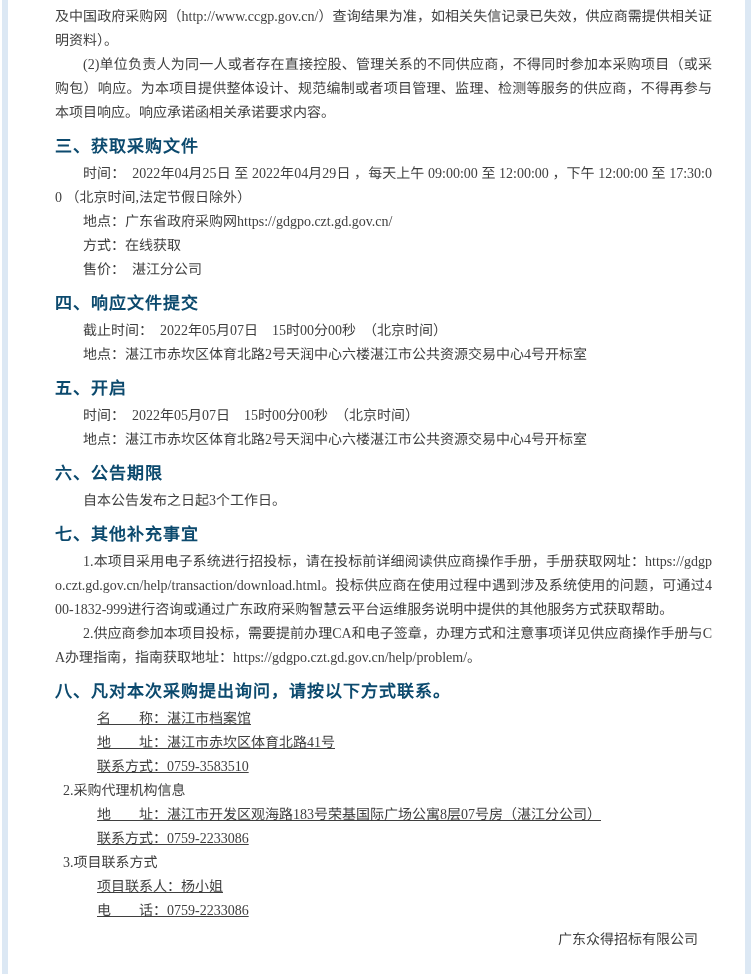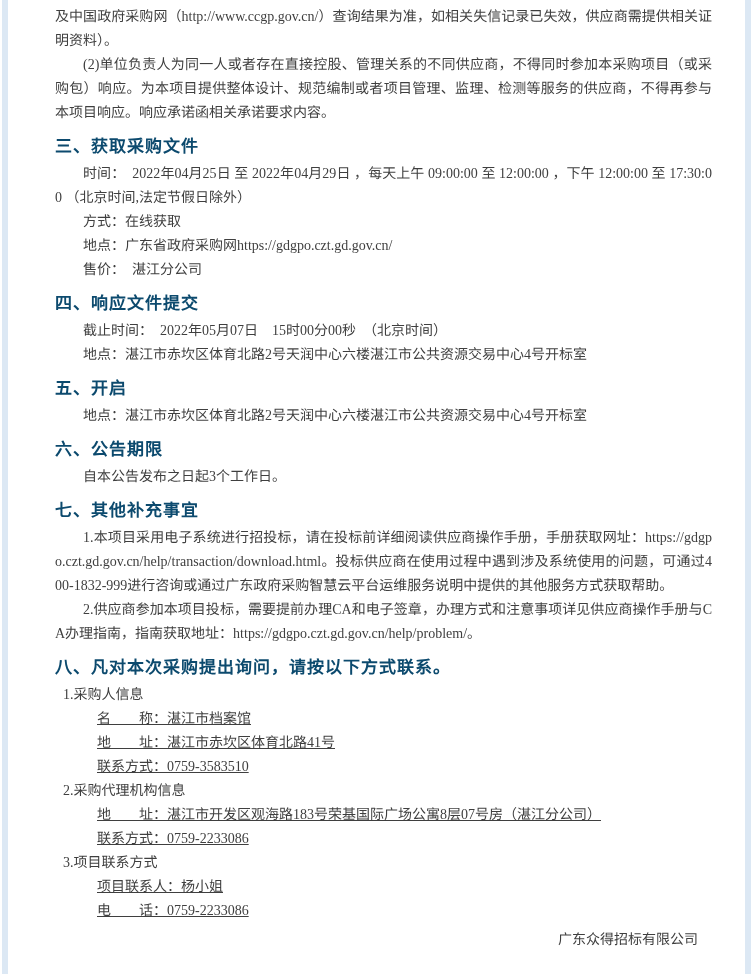--- a/index.html
+++ b/index.html
@@ -53,41 +53,41 @@
   <div class="edge-strip left"></div>
   <div class="edge-strip right"></div>
 
   <div class="content">
 
     <p class="para">及中国政府采购网（http://www.ccgp.gov.cn/）查询结果为准，如相关失信记录已失效，供应商需提供相关证明资料）。</p>
     <p class="para ind">(2)单位负责人为同一人或者存在直接控股、管理关系的不同供应商，不得同时参加本采购项目（或采购包）响应。为本项目提供整体设计、规范编制或者项目管理、监理、检测等服务的供应商，不得再参与本项目响应。响应承诺函相关承诺要求内容。</p>
 
     <h2 class="sec">三、获取采购文件</h2>
     <p class="para ind">时间：　2022年04月25日 至 2022年04月29日 ，每天上午 09:00:00 至 12:00:00 ，下午 12:00:00 至 17:30:00 （北京时间,法定节假日除外）</p>
+    <p class="para ind">地点：广东省政府采购网https://gdgpo.czt.gd.gov.cn/</p>
     <p class="para ind">方式：在线获取</p>
-    <p class="para ind">地点：广东省政府采购网https://gdgpo.czt.gd.gov.cn/</p>
     <p class="para ind">售价：　湛江分公司</p>
 
     <h2 class="sec">四、响应文件提交</h2>
     <p class="para ind">截止时间：　2022年05月07日　15时00分00秒　（北京时间）</p>
     <p class="para ind">地点：湛江市赤坎区体育北路2号天润中心六楼湛江市公共资源交易中心4号开标室</p>
 
     <h2 class="sec">五、开启</h2>
+    <p class="para ind">时间：　2022年05月07日　15时00分00秒　（北京时间）</p>
     <p class="para ind">地点：湛江市赤坎区体育北路2号天润中心六楼湛江市公共资源交易中心4号开标室</p>
 
     <h2 class="sec">六、公告期限</h2>
     <p class="para ind">自本公告发布之日起3个工作日。</p>
 
     <h2 class="sec">七、其他补充事宜</h2>
     <p class="para ind">1.本项目采用电子系统进行招投标，请在投标前详细阅读供应商操作手册，手册获取网址：https://gdgpo.czt.gd.gov.cn/help/transaction/download.html。投标供应商在使用过程中遇到涉及系统使用的问题，可通过400-1832-999进行咨询或通过广东政府采购智慧云平台运维服务说明中提供的其他服务方式获取帮助。</p>
     <p class="para ind">2.供应商参加本项目投标，需要提前办理CA和电子签章，办理方式和注意事项详见供应商操作手册与CA办理指南，指南获取地址：https://gdgpo.czt.gd.gov.cn/help/problem/。</p>
 
     <h2 class="sec">八、凡对本次采购提出询问，请按以下方式联系。</h2>
 
-    <p class="para group-title">1.采购人信息</p>
     <p class="para contact-row"><span class="lbl">名　　称：</span><span>湛江市档案馆</span></p>
     <p class="para contact-row"><span class="lbl">地　　址：</span><span>湛江市赤坎区体育北路41号</span></p>
     <p class="para contact-row"><span class="lbl">联系方式：</span><span>0759-3583510</span></p>
 
     <p class="para group-title">2.采购代理机构信息</p>
     <p class="para contact-row"><span class="lbl">地　　址：</span><span>湛江市开发区观海路183号荣基国际广场公寓8层07号房（湛江分公司）</span></p>
     <p class="para contact-row"><span class="lbl">联系方式：</span><span>0759-2233086</span></p>
 
     <p class="para group-title">3.项目联系方式</p>
     <p class="para contact-row"><span class="lbl">项目联系人：</span><span>杨小姐</span></p>

